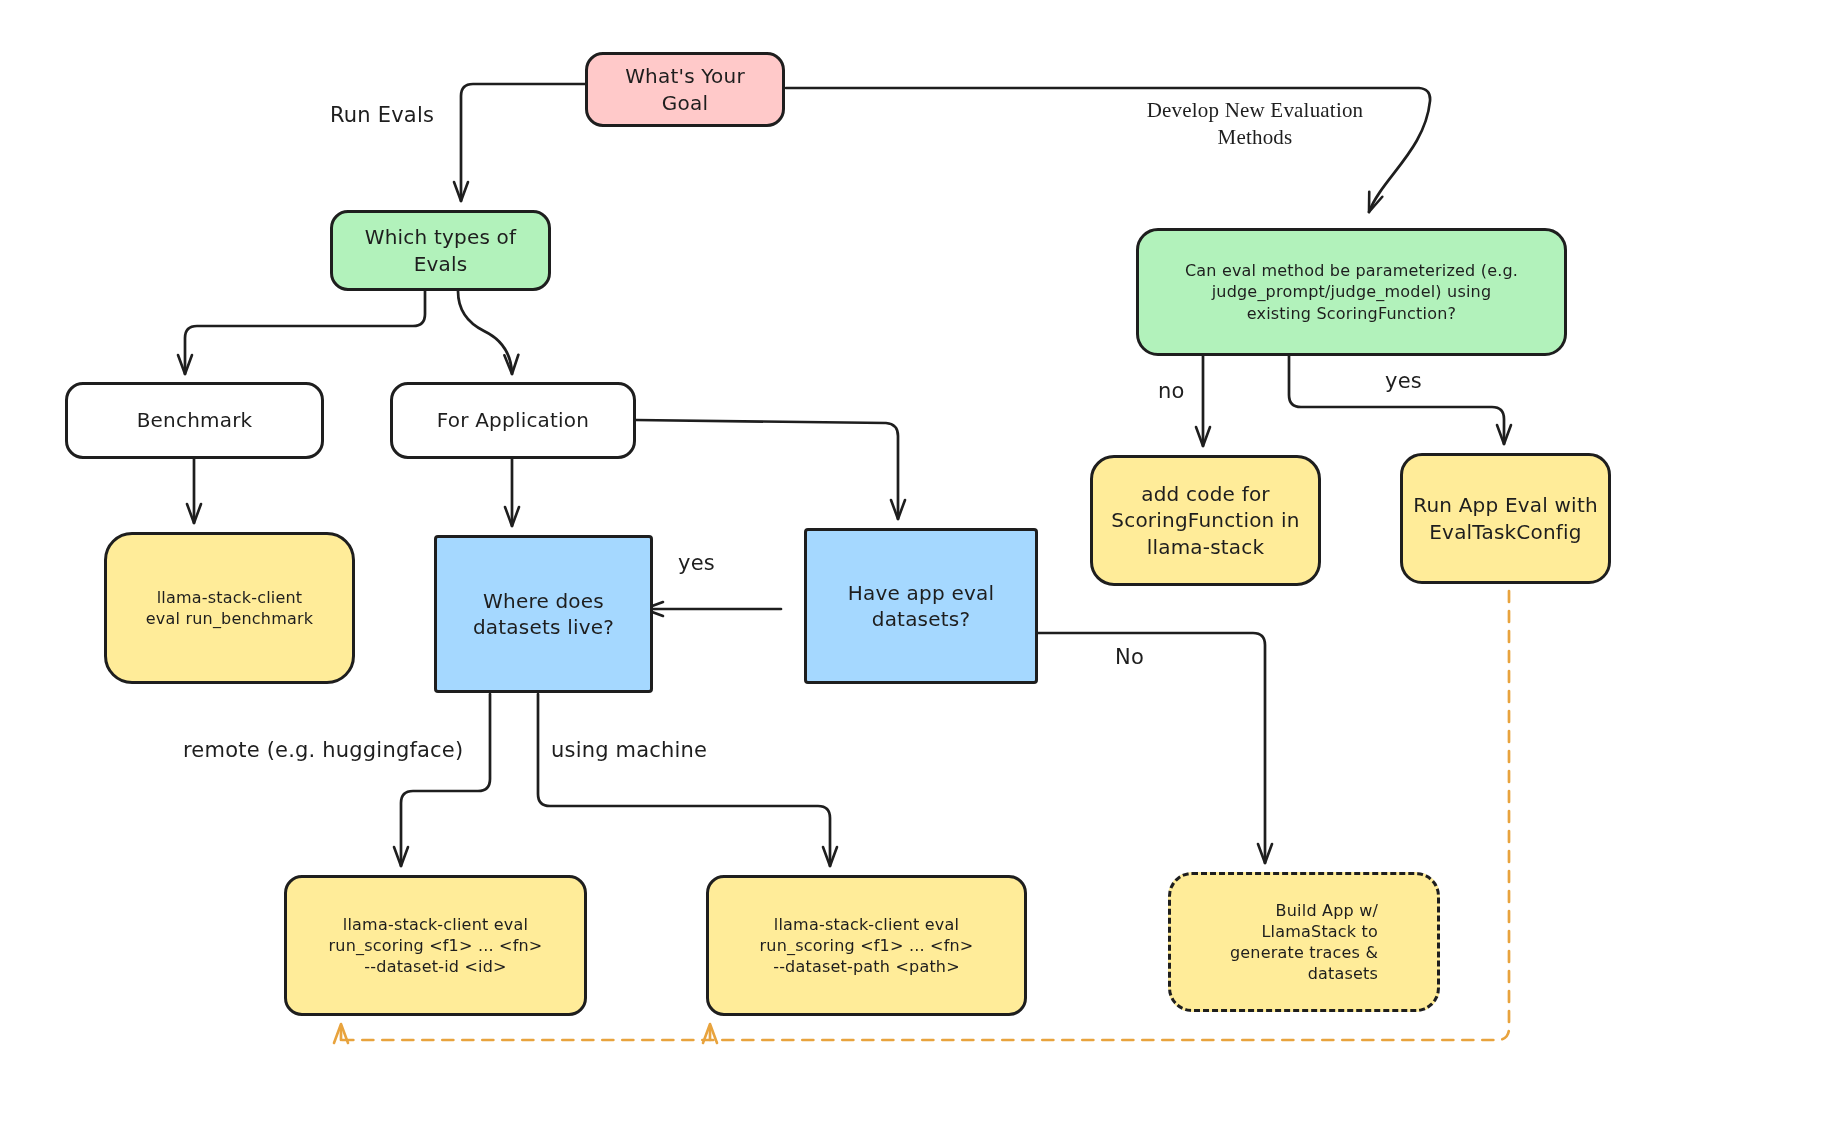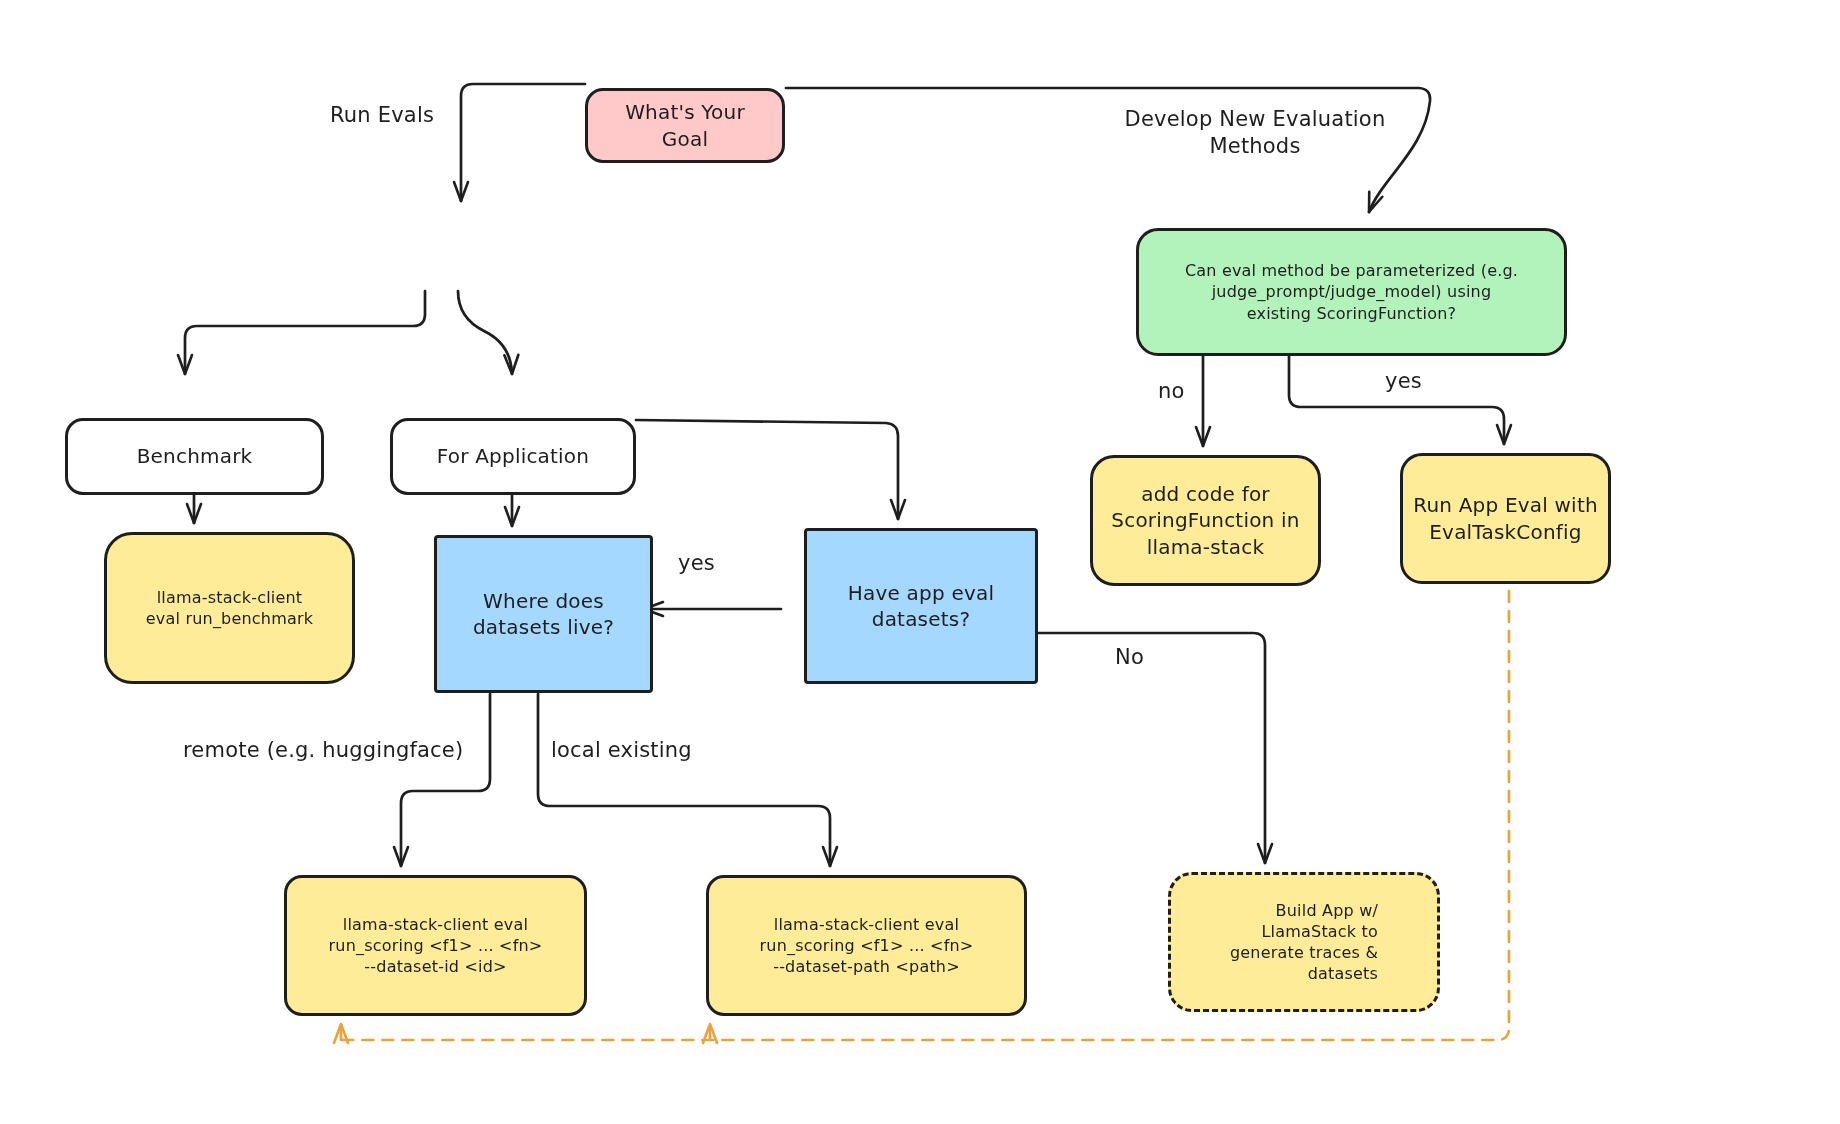--- a/index.html
+++ b/index.html
@@ -9,21 +9,21 @@
   }
   .edges{position:absolute;left:0;top:0;width:1840px;height:1124px;pointer-events:none;}
   .node{
     position:absolute;box-sizing:border-box;border:3px solid #1e1e1e;
     display:flex;align-items:center;justify-content:center;text-align:center;
     white-space:pre-line;line-height:1.32;font-size:20px;letter-spacing:.2px;
     background:#ffffff;
   }
   .node.small{font-size:16px;margin-left:36px;}
   .node.dashed{border-style:dashed;text-align:right;}
-  .r18{border-radius:18px;margin-top:36px;} .r22{border-radius:22px;} .r24{border-radius:24px;}
+  .r18{border-radius:18px;} .r22{border-radius:22px;} .r24{border-radius:24px;}
   .r26{border-radius:18px;} .r28{border-radius:28px;} .r30{border-radius:4px;margin-left:22px;}
   .lbl{
     position:absolute;font-size:21px;letter-spacing:.2px;white-space:pre-line;
     line-height:1.3;
   }
   .lbl.center{text-align:center;}
 </style>
 </head>
 <body>
 
@@ -58,20 +58,22 @@
     <g stroke="#e8a33d" stroke-width="2.7" fill="none" stroke-linecap="round" stroke-dasharray="11 9">
       <path d="M 1509 591 L 1509 1028 Q 1509 1040 1497 1040 L 341 1040"></path>
       <path d="M 710 1040 L 710 1024" marker-end="url(#arrow-orange)"></path>
       <path d="M 341 1040 L 341 1024" marker-end="url(#arrow-orange)"></path>
     </g>
   </svg>
 
   <div class="node r18" style="left: 585px; top: 52px; width: 200px; height: 75px; background-color: rgb(255, 201, 201);">What's Your
 Goal</div>
 
+  <div class="node r18" style="left: 330px; top: 210px; width: 221px; height: 81px; background-color: rgb(178, 242, 187);">Which types of
+Evals</div>
 
   <div class="node r18" style="left: 65px; top: 382px; width: 259px; height: 77px; background-color: rgb(255, 255, 255);">Benchmark</div>
 
   <div class="node r18" style="left: 390px; top: 382px; width: 246px; height: 77px; background-color: rgb(255, 255, 255);">For Application</div>
 
   <div class="node small r28" style="left: 68px; top: 532px; width: 251px; height: 152px; background-color: rgb(255, 236, 153);">llama-stack-client
 eval run_benchmark</div>
 
   <div class="node r30" style="left: 412px; top: 535px; width: 219px; height: 158px; background-color: rgb(165, 216, 255);">Where does
 datasets live?</div>
@@ -98,28 +100,28 @@
 run_scoring &lt;f1&gt; ... &lt;fn&gt;
 --dataset-path &lt;path&gt;</div>
 
   <div class="node small dashed r24" style="left: 1132px; top: 872px; width: 272px; height: 140px; background-color: rgb(255, 236, 153);">Build App w/
 LlamaStack to
 generate traces &amp;
 datasets</div>
 
   <div class="lbl" style="left:330px;top:102px;">Run Evals</div>
 
-  <div class="lbl center" style="left:1095px;top:106px;width:320px;">Develop New Evaluation
+  <div class="lbl center" style="left:1095px;top:97px;width:320px;font-family:Liberation Serif, serif;">Develop New Evaluation
 Methods</div>
 
   <div class="lbl" style="left:678px;top:550px;">yes</div>
 
   <div class="lbl" style="left:1115px;top:644px;">No</div>
 
   <div class="lbl" style="left:183px;top:737px;">remote (e.g. huggingface)</div>
 
-  <div class="lbl" style="left:551px;top:737px;">local existing</div>
+  <div class="lbl" style="left:551px;top:737px;">using machine</div>
 
   <div class="lbl" style="left:1158px;top:378px;">no</div>
 
   <div class="lbl" style="left:1385px;top:368px;">yes</div>
 
 </div>
 
 </body></html>

